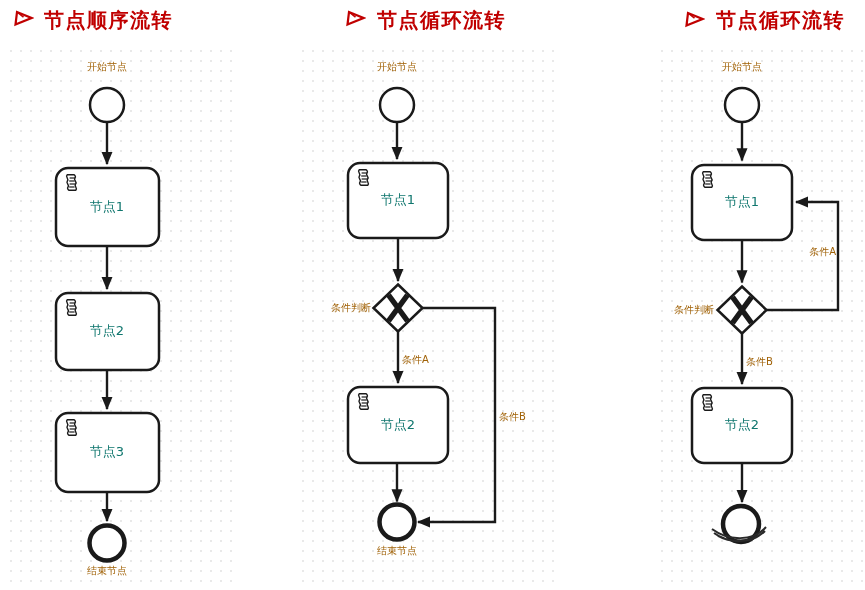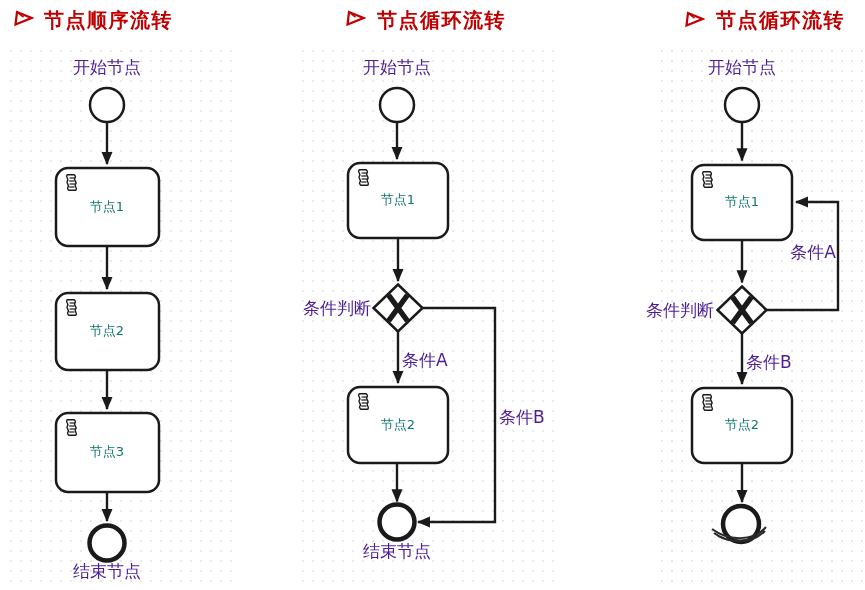--- a/index.html
+++ b/index.html
@@ -10,21 +10,21 @@
   .panel { position:absolute;
            background-image: radial-gradient(circle, #e9e9e9 1px, rgba(255,255,255,0) 1.3px);
            background-size:10px 10px; }
 
   .sec-title { position:absolute; color:#c00000; font-weight:700; font-size:20px;
                letter-spacing:1.5px; white-space:nowrap; }
   .bullet { position:absolute; width:22px; height:19px; }
 
   svg.layer { position:absolute; left:0; top:0; }
 
-  .lbl { position:absolute; font-size:17px; color:#4c1d95; white-space:nowrap;
+  .lbl { position:absolute; font-size:10px; color:#a16207; white-space:nowrap;
          transform:translate(-50%,-50%); }
   .lbl.anchor-left  { transform:translate(0,-50%); }
   .lbl.anchor-right { transform:translate(-100%,-50%); }
   .node-lbl { font-size:13px; color:#0f766e; }
 </style>
 </head>
 <body>
 
 <div id="screen">
 

